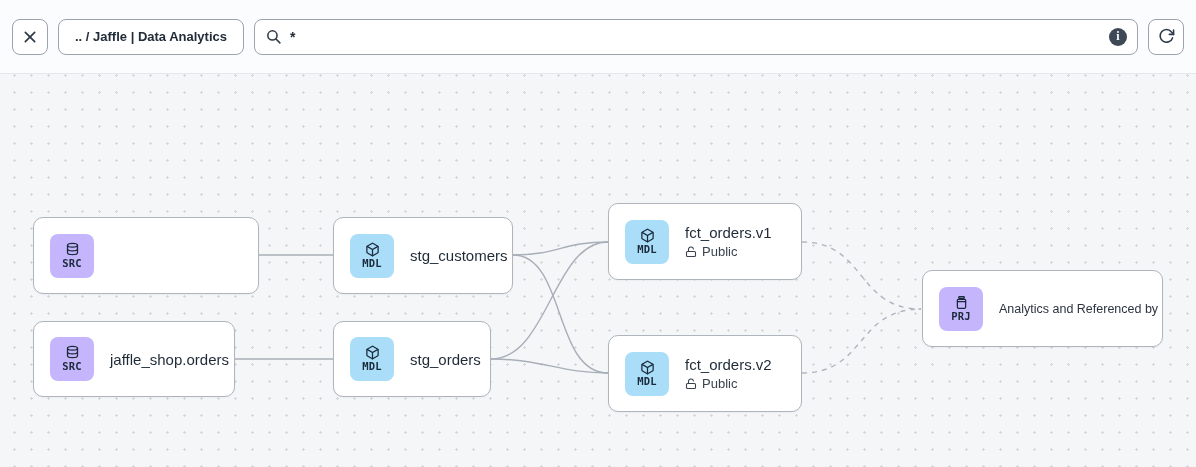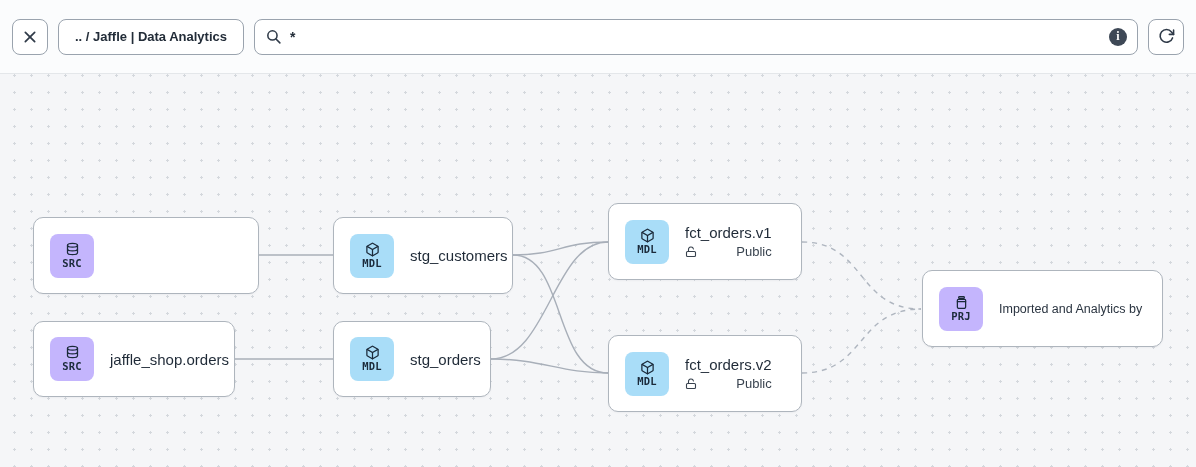--- a/index.html
+++ b/index.html
@@ -85,21 +85,21 @@
   .tile svg { display:block; }
   .tile-label {
     font-family:"DejaVu Sans Mono", monospace;
     font-size:10.5px; font-weight:700; line-height:1.1; margin-top:1px;
     letter-spacing:0.2px;
   }
   .node-text { display:flex; flex-direction:column; justify-content:center; gap:3px; }
   .node-title { font-size:15px; font-weight:500; color:#1f2a37; white-space:nowrap; }
   .node-access {
     display:flex; align-items:center; gap:5px;
-    font-size:13px; color:#39434f;justify-content:space-between;
+    font-size:13px; color:#39434f;
   }
   .node-subtitle { font-size:12.5px; font-weight:500; color:#2a3440; white-space:nowrap; }
   .prj-title { font-size:16px; font-weight:500; color:#1f2a37; white-space:nowrap; }
 </style>
 </head>
 <body>
 
 <div class="topbar">
 
   <button class="icon-btn">
@@ -241,17 +241,17 @@
   <div class="node" style="left:922px; top:196px; width:241px; height:77px;">
     <div class="tile tile-prj">
       <svg width="15" height="15" viewBox="0 0 24 24" fill="none" stroke="currentColor" stroke-width="2" stroke-linecap="round" stroke-linejoin="round">
         <rect x="7.5" y="2.5" width="9" height="3" rx="1.2"></rect>
         <path d="M6.8 7h10.4a1.4 1.4 0 0 1 1.4 1.4V19a2.5 2.5 0 0 1-2.5 2.5H7.9A2.5 2.5 0 0 1 5.4 19V8.4A1.4 1.4 0 0 1 6.8 7z"></path>
         <line x1="5.4" y1="10.6" x2="18.6" y2="10.6"></line>
       </svg>
       <span class="tile-label">PRJ</span>
     </div>
     <div class="node-text">
-      <div class="node-subtitle">Imported and Analytics by</div>
+      <div class="node-subtitle">Analytics and Referenced by</div>
     </div>
   </div>
 
 </div>
 
 </body></html>

